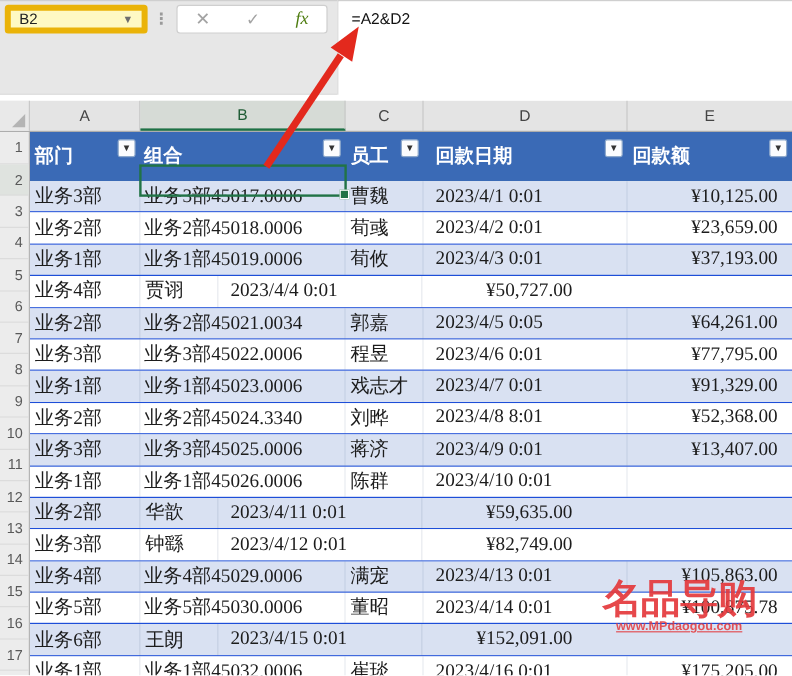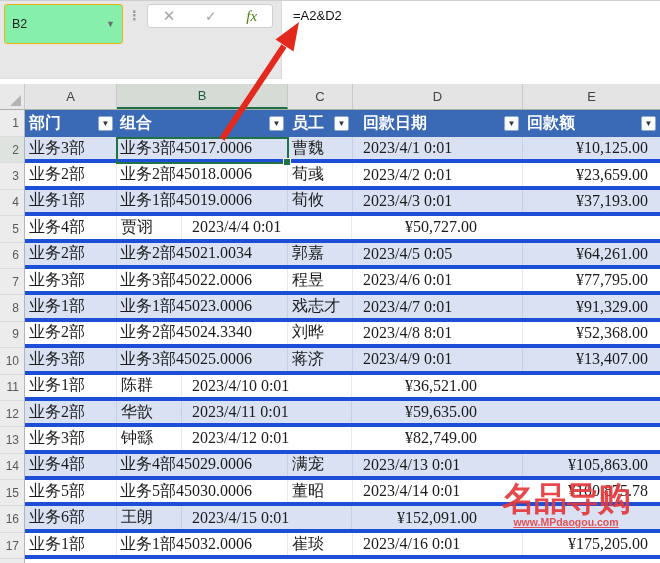--- a/index.html
+++ b/index.html
@@ -6,22 +6,22 @@
   html,body { background:#fff; }
   .app {
     position:relative; width:660px; height:563px; overflow:hidden;
     background:#fff; font-family:"Liberation Sans","DejaVu Sans",sans-serif;
   }
   
   .chrome { position:absolute; left:0; top:0; width:281px; height:79px;
             background:#e7e7e7; border-top:1px solid #cfcfcf; border-bottom:1px solid #dedede; }
   .fpanel { position:absolute; left:281px; top:0; width:379px; height:79px;
             background:#fff; border-left:1px solid #d9d9d9; border-top:1px solid #cfcfcf; }
-  .namebox { position:absolute; left:4px; top:4px; width:119px; height:40px;
-             background:#86efac; border:1px solid #eab308; border-radius:3px;
+  .namebox { position:absolute; left:4px; top:4px; width:119px; height:24px;
+             background:#fef9c3; border:5px solid #eab308; border-radius:3px;
              display:flex; align-items:center; justify-content:space-between;
              padding:0 7px; font-size:12.5px; color:#222; }
   .namebox .caret { color:#6e6e6e; font-size:9px; }
   .dots { position:absolute; left:128px; top:7px; color:#9a9a9a; font-size:13px;
           font-weight:bold; line-height:18px; }
   .fbuttons { position:absolute; left:147px; top:4px; width:126px; height:24px;
               background:#fff; border:1px solid #cfcfcf; border-radius:3px;
               display:flex; align-items:center; justify-content:space-around; }
   .icon-cancel { color:#a3a3a3; font-size:15px; }
   .icon-enter  { color:#a3a3a3; font-size:14px; }
@@ -42,28 +42,28 @@
   
   .gutter { position:absolute; left:0; top:110px; width:25px; height:453px;
             background:#ececec; border-right:1px solid #b5b5b5; }
   .gcell { height:26.4px; display:flex; align-items:center; justify-content:flex-end;
            padding-right:5px; font-size:12px; color:#595959;
            border-bottom:1px solid #dcdcdc; }
   .gutter > .gcell:nth-child(1) { height:27px; }
   .gutter > .gcell:nth-child(2) { background:#dfe3df; }
   
   .sheet { position:absolute; left:25px; top:110px; width:635px; }
-  .hrow { height:27px; display:flex; background:#3a6ab6; }
+  .hrow { height:41px; display:flex; background:#3a6ab6; }
   .hcell { position:relative; display:flex; align-items:center; padding-left:4px;
            color:#fff; font-weight:bold; font-size:16px; }
   .filterbtn { position:absolute; right:4px; top:6px; width:15px; height:15px;
                background:#fbfcfe; border:1px solid #8ea9cc; border-radius:2px;
                display:flex; align-items:center; justify-content:center;
                font-size:8px; color:#333; font-weight:normal; }
-  .drow { height:26.4px; display:flex; border-bottom:4px solid #1d4ed8;
+  .drow { height:26.4px; display:flex; border-bottom:1px solid #1d4ed8;
           font-family:"Liberation Serif","DejaVu Serif",serif;
           font-size:16px; color:#1c1c1c; background:#fff; }
   .drow:nth-child(even) { background:#d9e1f2; }
   .cell { display:flex; align-items:center; overflow:hidden; white-space:nowrap;
           border-right:1px solid rgba(70,90,130,0.13); }
   .cA { width:92px;  padding-left:4px; }
   .cB { width:171px; padding-left:3px; }
   .cC { width:65px;  padding-left:4px; }
   .cD { width:170px; padding-left:10px; }
   .cE { width:137px; padding-right:12px; justify-content:flex-end; border-right:none; }
@@ -238,23 +238,23 @@
       <div class="drow">
         <div class="cell cA">业务3部</div>
         <div class="cell cB">业务3部45025.0006</div>
         <div class="cell cC">蒋济</div>
         <div class="cell cD">2023/4/9 0:01</div>
         <div class="cell cE">¥13,407.00</div>
       </div>
 
       <div class="drow">
         <div class="cell cA">业务1部</div>
+        <div class="cell cB">业务1部45026.0006</div>
         <div class="cell cC">陈群</div>
         <div class="cell cD">2023/4/10 0:01</div>
-        <div class="cell cE">¥36,521.00</div>
       </div>
 
       <div class="drow">
         <div class="cell cA">业务2部</div>
         <div class="cell cC">华歆</div>
         <div class="cell cD">2023/4/11 0:01</div>
         <div class="cell cE">¥59,635.00</div>
       </div>
 
       <div class="drow">

